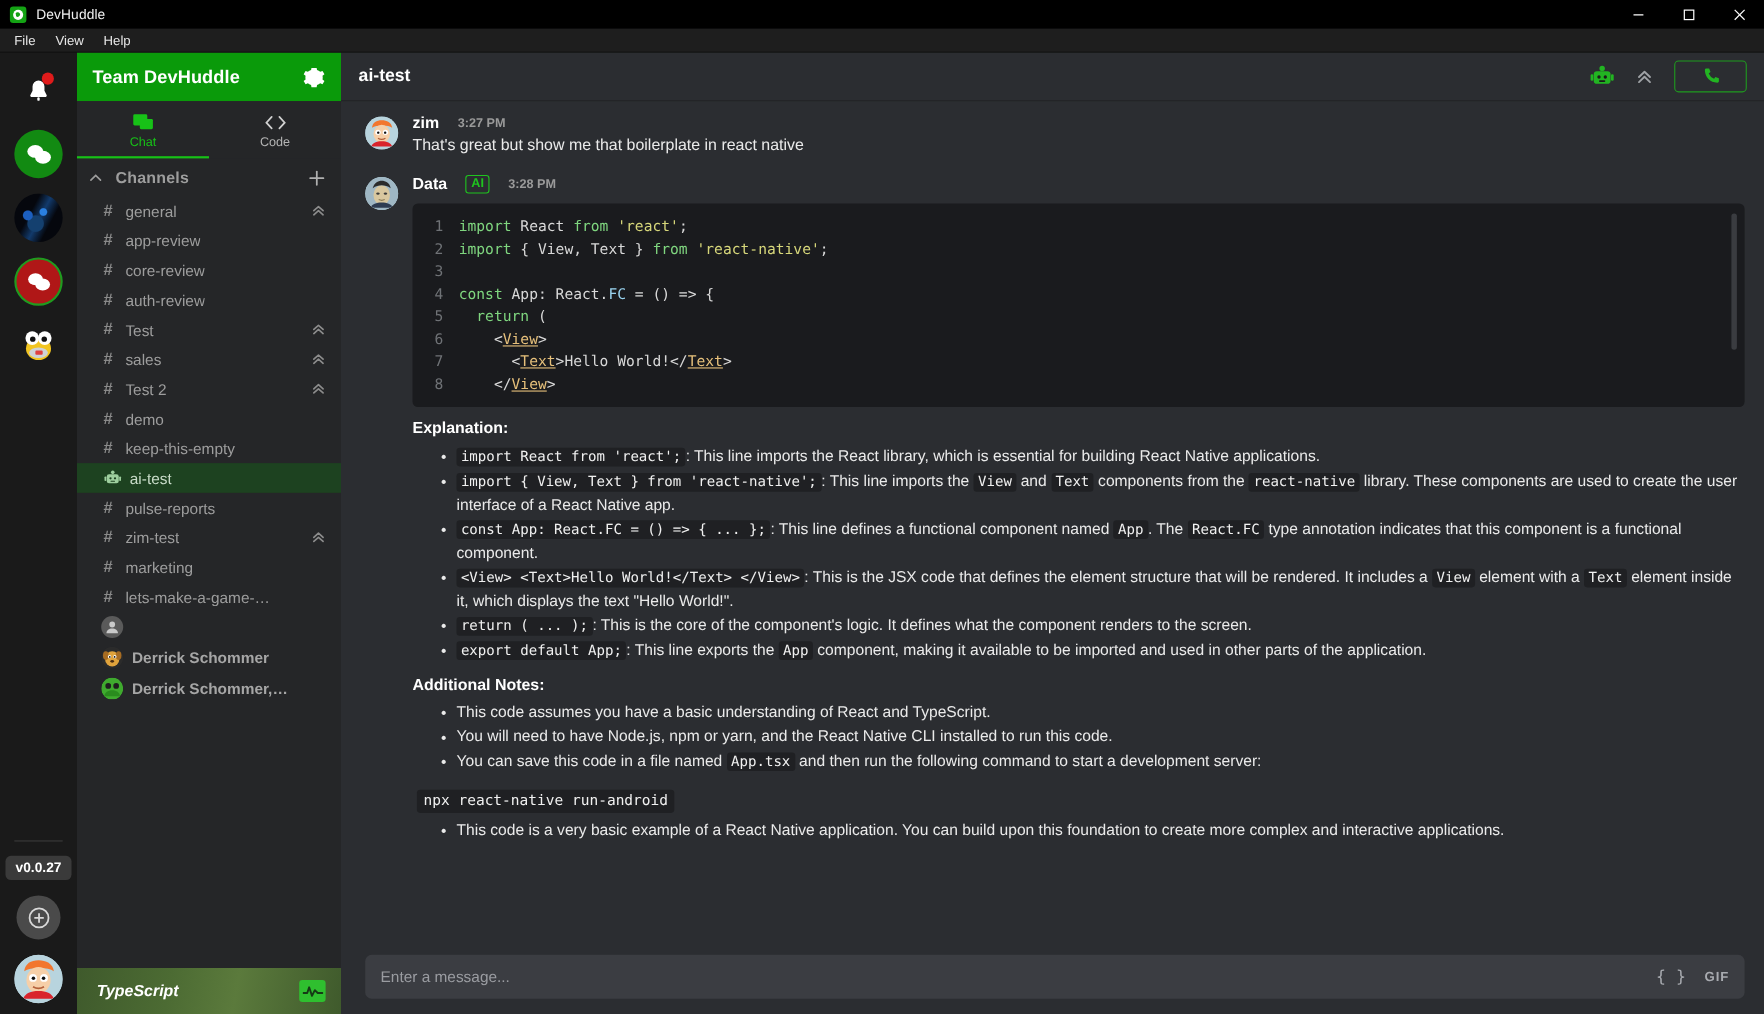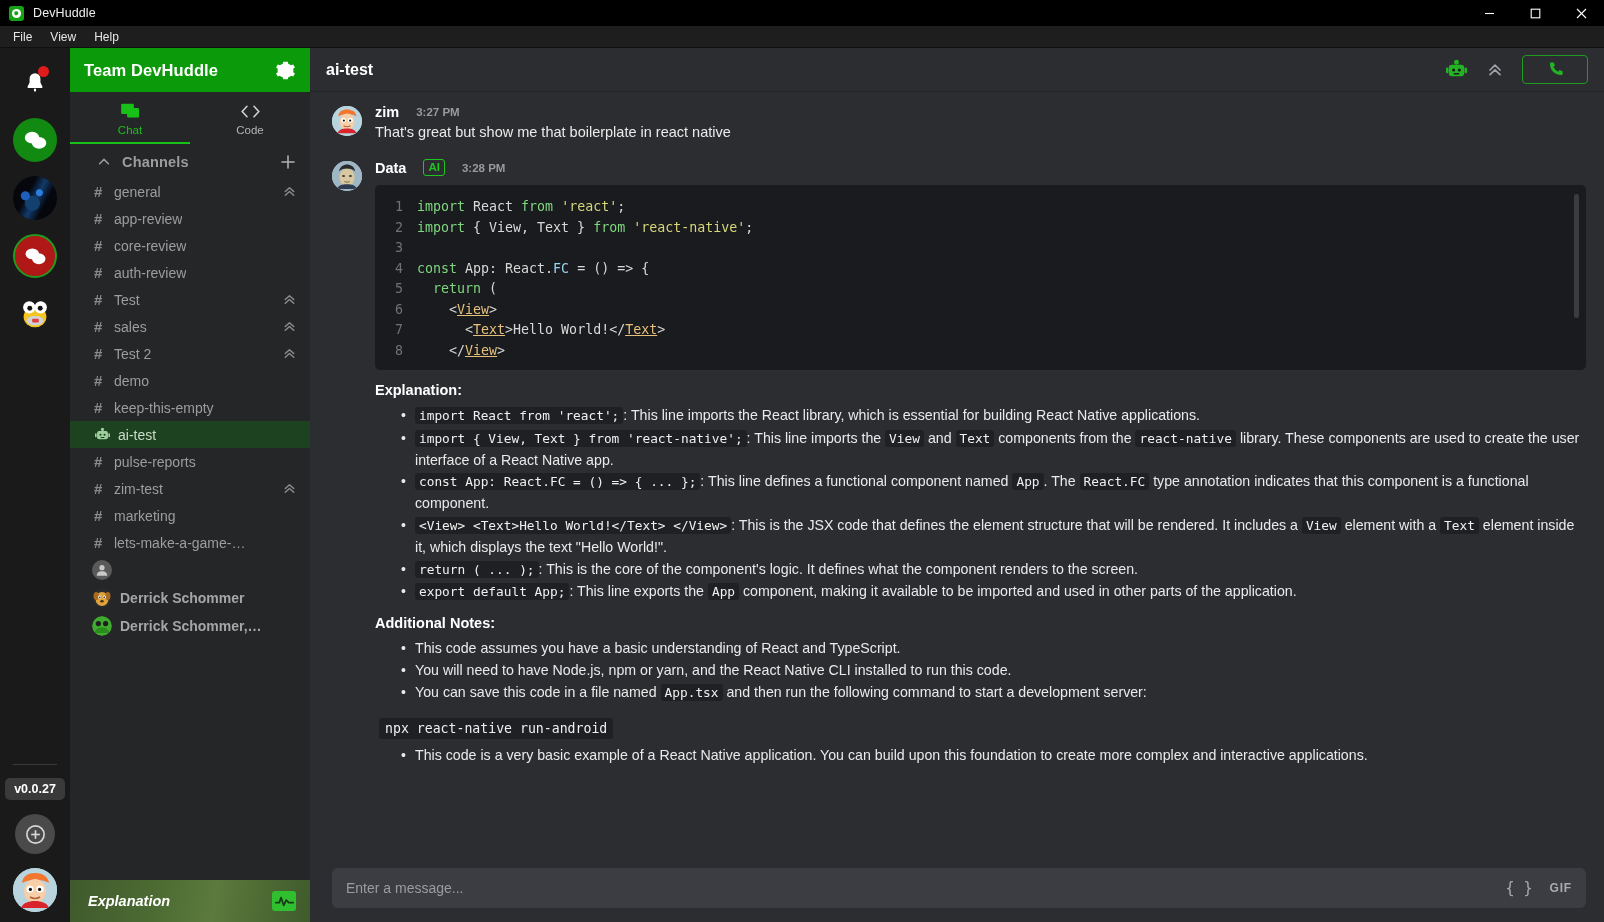--- a/index.html
+++ b/index.html
@@ -102,21 +102,21 @@
   .tab { flex:1; display:flex; flex-direction:column; align-items:center; justify-content:center;
          gap:3px; border-bottom:2px solid transparent; padding-top:3px; }
   .tab .t-icon { height:19px; display:flex; align-items:center; }
   .tab .t-icon svg { width:21px; height:17px; }
   .tab .t-label { font-size:11.5px; color:#b4b4b4; }
   .tab.active { border-bottom-color:#17c117; }
   .tab.active .t-label { color:#17c117; }
 
   .scroll-area { flex:1; overflow:hidden; min-height:0; }
   .sect-header {
-    display:flex; align-items:center; padding:9px 13px 7px 27px; gap:11px;
+    display:flex; align-items:center; padding:9px 13px 7px 10px; gap:11px;
   }
   .sect-caret svg { width:14px; height:14px; display:block; }
   .sect-title { font-size:14.5px; color:#9d9d9d; font-weight:bold; letter-spacing:.2px; }
   .sect-plus { margin-left:auto; width:18px; height:18px; }
   .sect-plus svg { width:18px; height:18px; display:block; }
 
   .chan {
     height:27px; display:flex; align-items:center; padding:0 13px 0 24px; gap:7px;
   }
   .chan.active { background:#1d4220; }
@@ -510,21 +510,21 @@
                   <circle cx="6.4" cy="7.6" r="2.6" fill="#1e1e1e"></circle>
                   <circle cx="13.6" cy="7.6" r="2.6" fill="#1e1e1e"></circle>
                   <path d="M3 17c0-3.4 3.1-5.4 7-5.4s7 2 7 5.4z" fill="#2a8c1e"></path>
                 </svg></span>
               <span class="dm-label">Derrick Schommer,…</span>
             </div>
           </div>
       </div>
 
       <div class="banner">
-        <span class="banner-text">Explanation</span>
+        <span class="banner-text">TypeScript</span>
         <span class="banner-icon">
           <svg viewBox="0 0 22 14" fill="none" stroke="#163a16" stroke-width="2" stroke-linecap="round" stroke-linejoin="round">
             <polyline points="1,9 5,9 7,3 10,12 13,6 16,9 21,9"></polyline>
           </svg>
         </span>
       </div>
     </div>
 
     <div class="main">
       <div class="chan-header">

